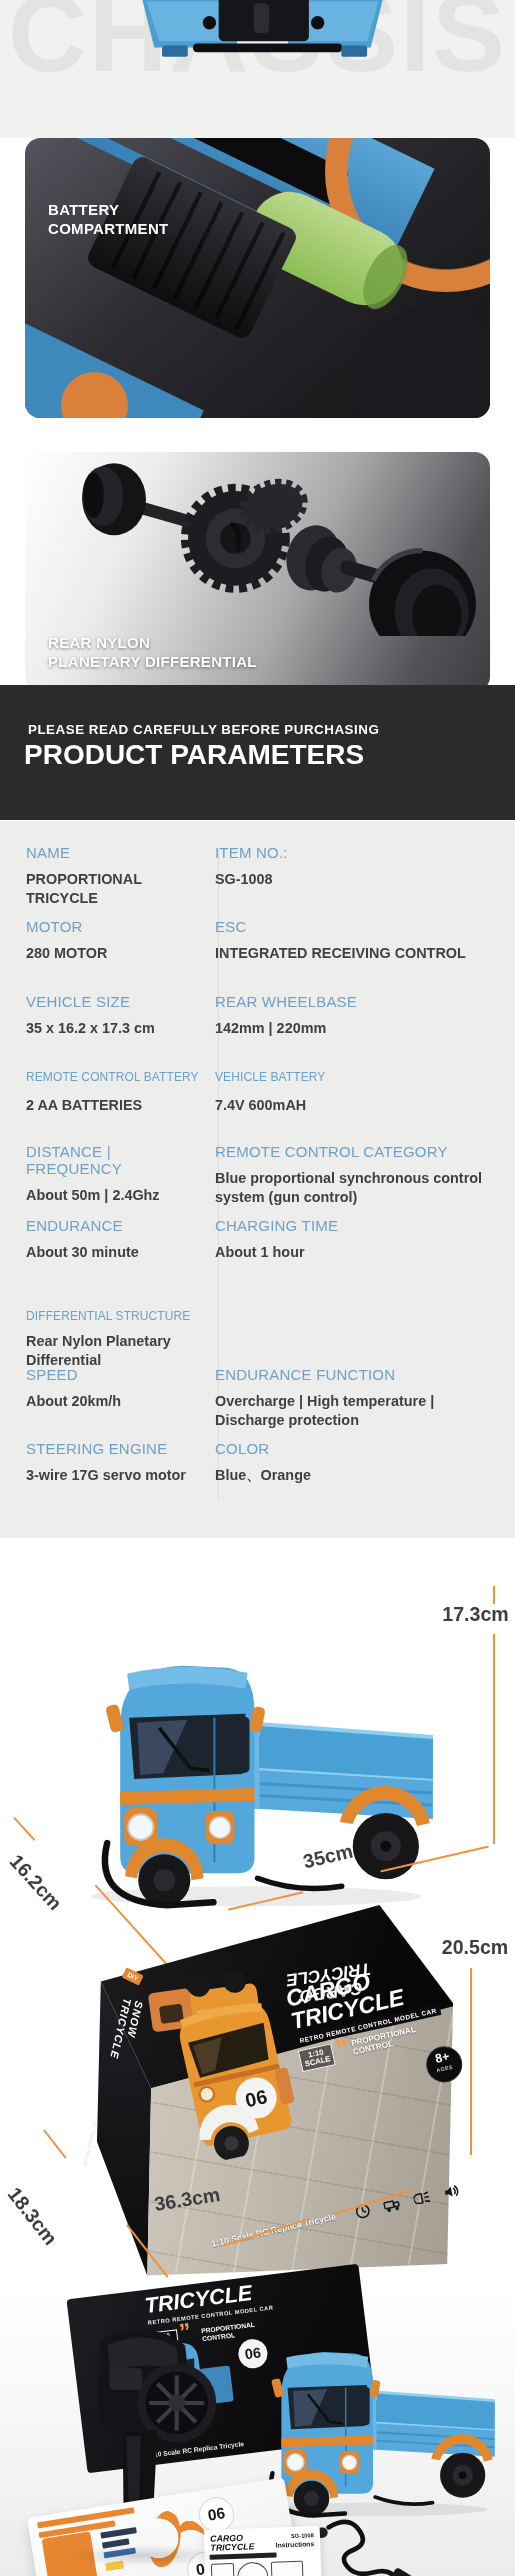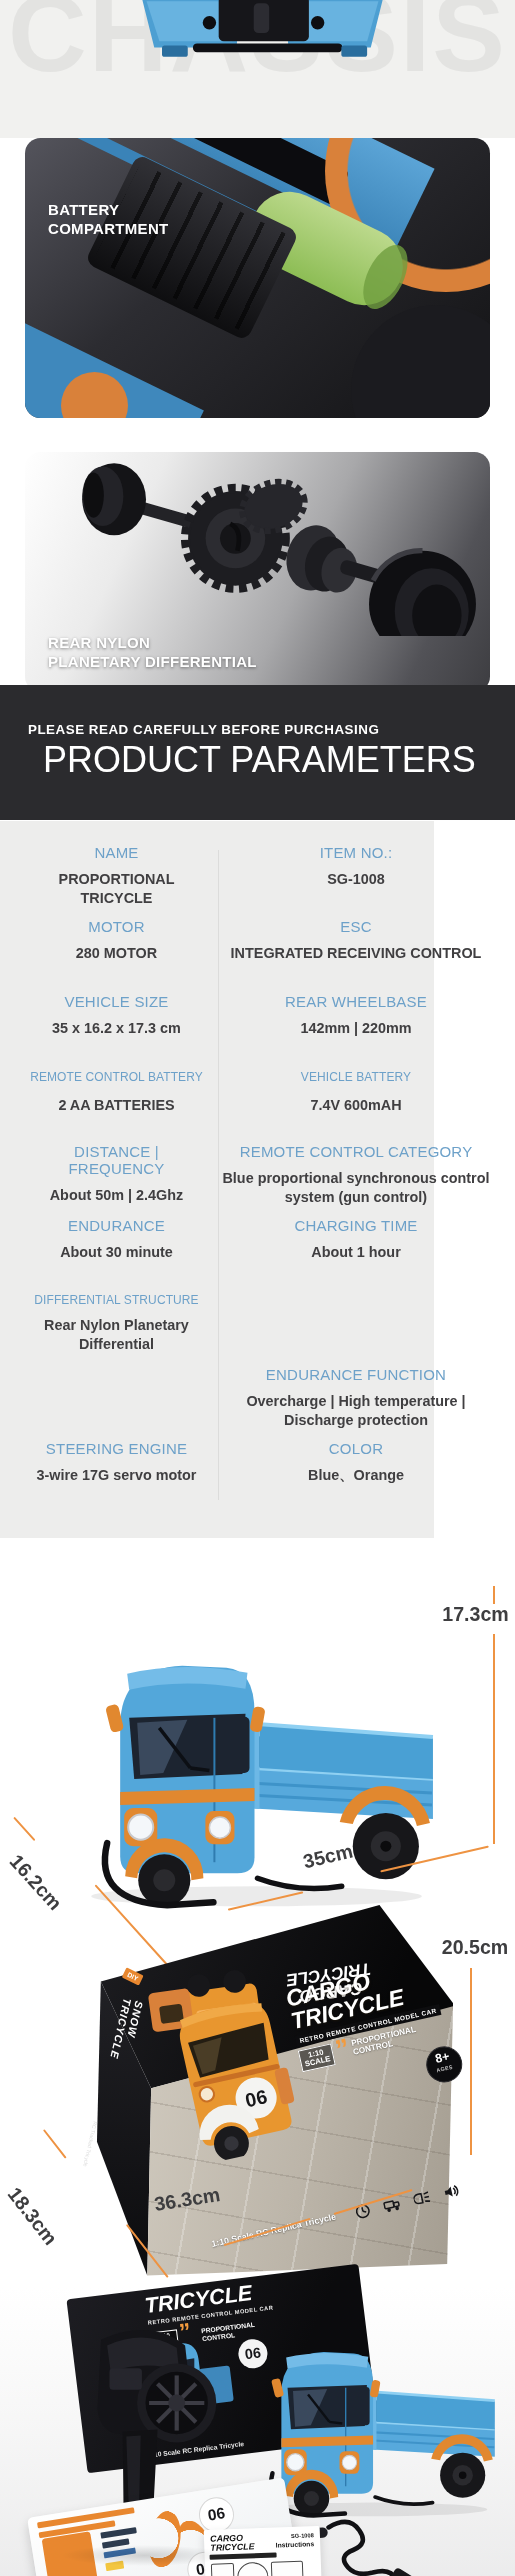--- a/index.html
+++ b/index.html
@@ -38,34 +38,34 @@
   .bat-wheel{right:-31px;bottom:-57px;width:170px;height:170px;border-radius:50%;background:#1b1b1f;}
   .bat-floor{left:-36px;bottom:-31px;width:206px;height:88px;background:#3f88bc;transform:rotate(26deg);}
   .bat-orange{left:36px;bottom:-20.6px;width:67px;height:67px;border-radius:50%;background:#d9813a;}
 
   
   .diff-svg{position:absolute;left:0;top:0;width:465px;height:184px;}
 
   
   #sec-bheader{position:absolute;left:0;top:685px;width:515px;height:135px;background:#2b2b2e;}
   .kicker{position:absolute;left:28px;top:37px;color:#ffffff;font-size:13.4px;font-weight:800;letter-spacing:0.5px;}
-  .big-title{position:absolute;left:43px;top:54px;color:#ffffff;font-size:36px;font-weight:400;letter-spacing:0px;}
-
-  
-  #sec-table{position:absolute;left:0;top:821px;width:434px;height:717px;background:#ededec;text-align:center;}
+  .big-title{position:absolute;left:24px;top:54px;color:#ffffff;font-size:28px;font-weight:700;letter-spacing:0px;}
+
+  
+  #sec-table{position:absolute;left:0;top:821px;width:515px;height:717px;background:#ededec;}
   .vdivider{position:absolute;left:218px;top:29px;width:1px;height:650px;background:#dcdcdb;}
   .cell{position:absolute;}
   .cl{left:26px;width:181px;}
   .cr{left:215px;width:282px;}
   .plabel{color:#6da1c9;font-size:15px;font-weight:400;letter-spacing:0.2px;line-height:1.1;}
   .plabel.small{font-size:12px;letter-spacing:0.1px;}
   .pvalue{margin-top:8.8px;color:#403f41;font-size:14.4px;font-weight:700;line-height:1.32;}
   .r1{top:24px}.r2{top:98px}.r3{top:173px}.r4{top:250px}.r5{top:323px}
   .r6{top:397px}.r7{top:472px}.r8{top:546px}.r9{top:620px}
-  .r4 .pvalue{margin-top:12px}.r7 .plabel{margin-top:1px}
+  .r4 .pvalue{margin-top:12px}.r7 .plabel{margin-top:17px}
 
   
   .dim-label{position:absolute;color:#3e3e40;font-size:19.6px;font-weight:700;white-space:nowrap;}
   .dim-line{position:absolute;background:#ee9342;}
   .vline{width:1.5px;}
   .hseg{height:1.5px;border-radius:1px;}
 
   
   #truck-main{position:absolute;left:61px;top:1638px;width:381px;height:278px;}
   
@@ -341,20 +341,24 @@
     <div class="cell cr r6">
       <div class="plabel">CHARGING TIME</div>
       <div class="pvalue">About 1 hour</div>
     </div>
 
     <div class="cell cl r7">
       <div class="plabel small">DIFFERENTIAL STRUCTURE</div>
       <div class="pvalue">Rear Nylon Planetary Differential</div>
     </div>
 
+    <div class="cell cl r8">
+      <div class="plabel">SPEED</div>
+      <div class="pvalue">About 20km/h</div>
+    </div>
     <div class="cell cr r8">
       <div class="plabel">ENDURANCE FUNCTION</div>
       <div class="pvalue">Overcharge | High temperature | Discharge protection</div>
     </div>
 
     <div class="cell cl r9">
       <div class="plabel">STEERING ENGINE</div>
       <div class="pvalue">3-wire 17G servo motor</div>
     </div>
     <div class="cell cr r9">

